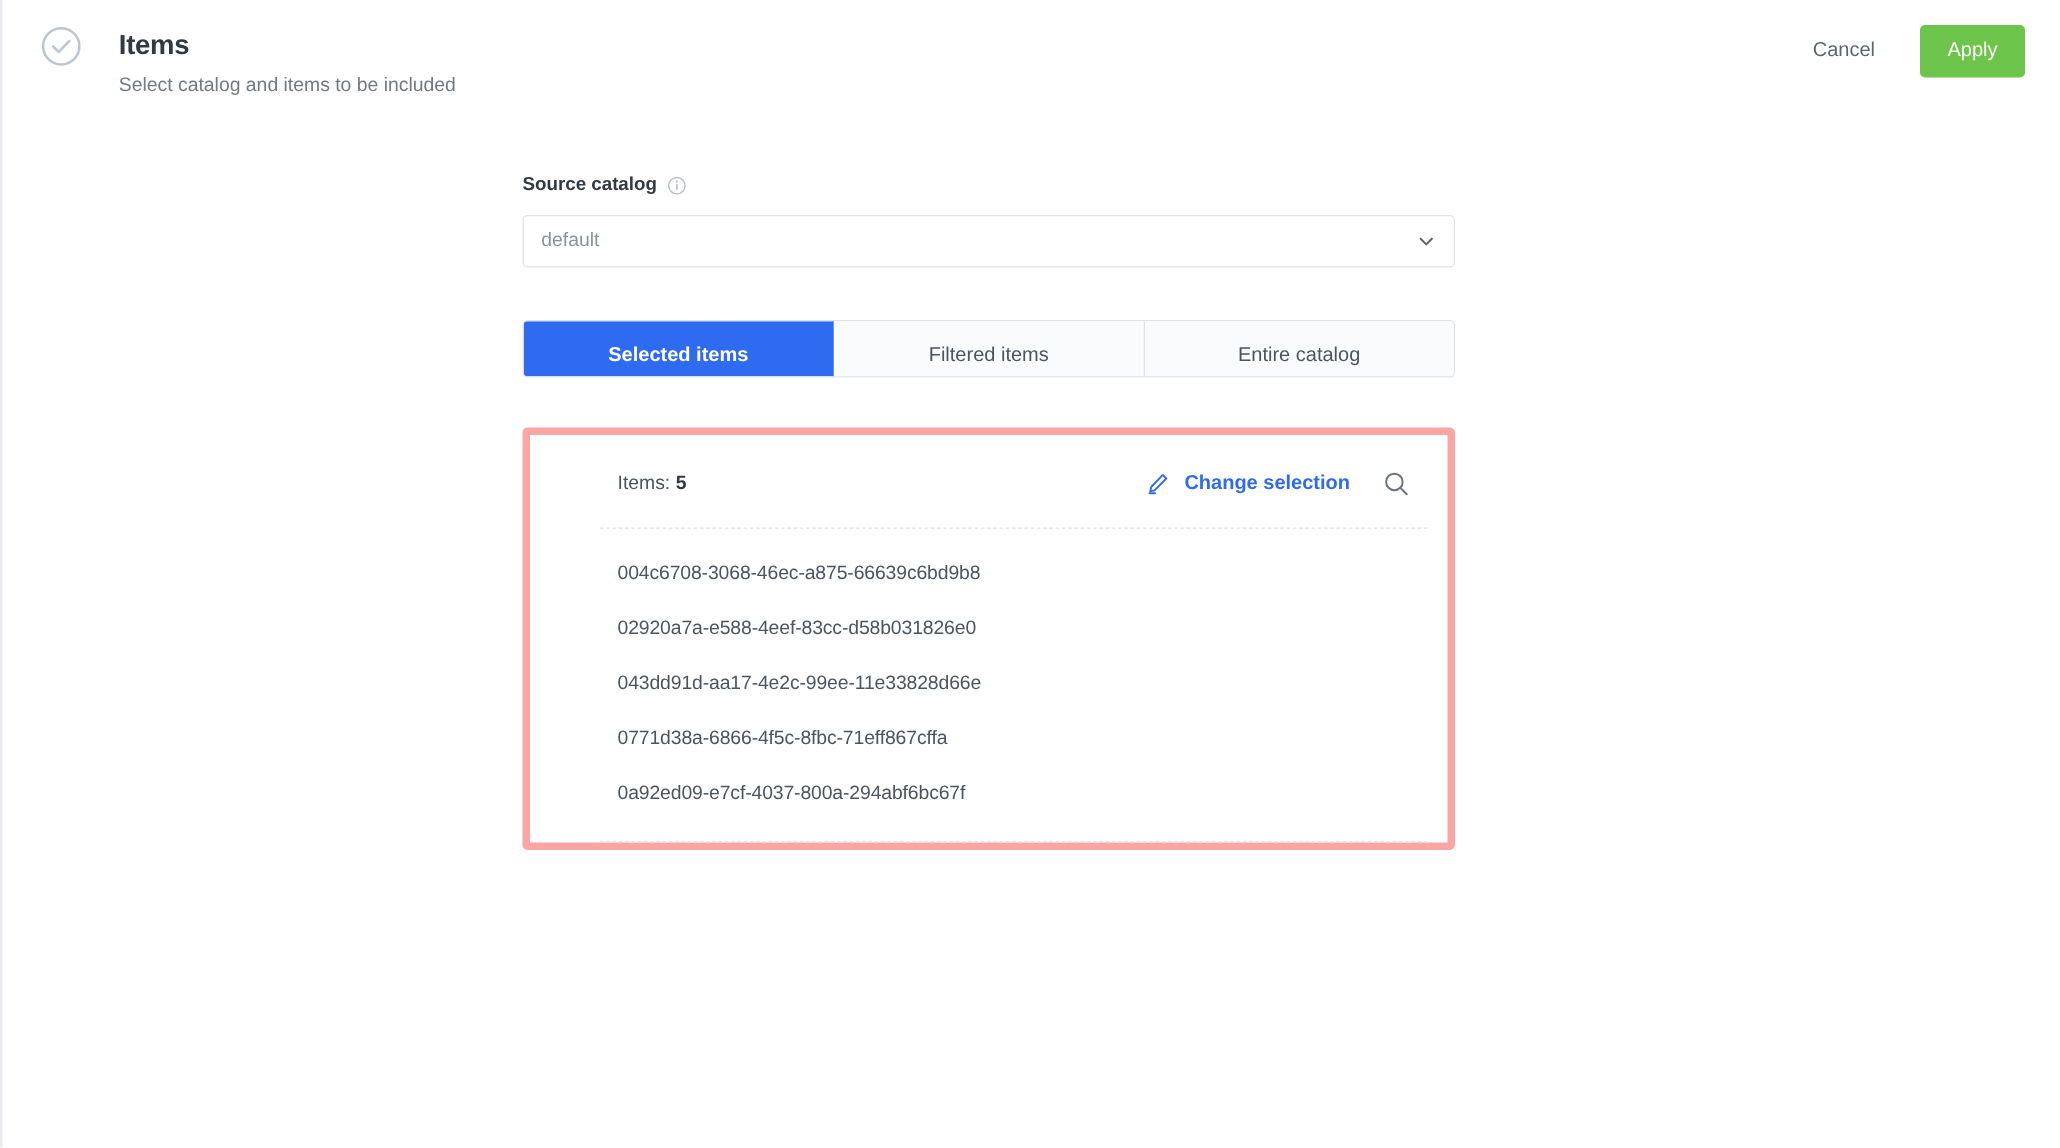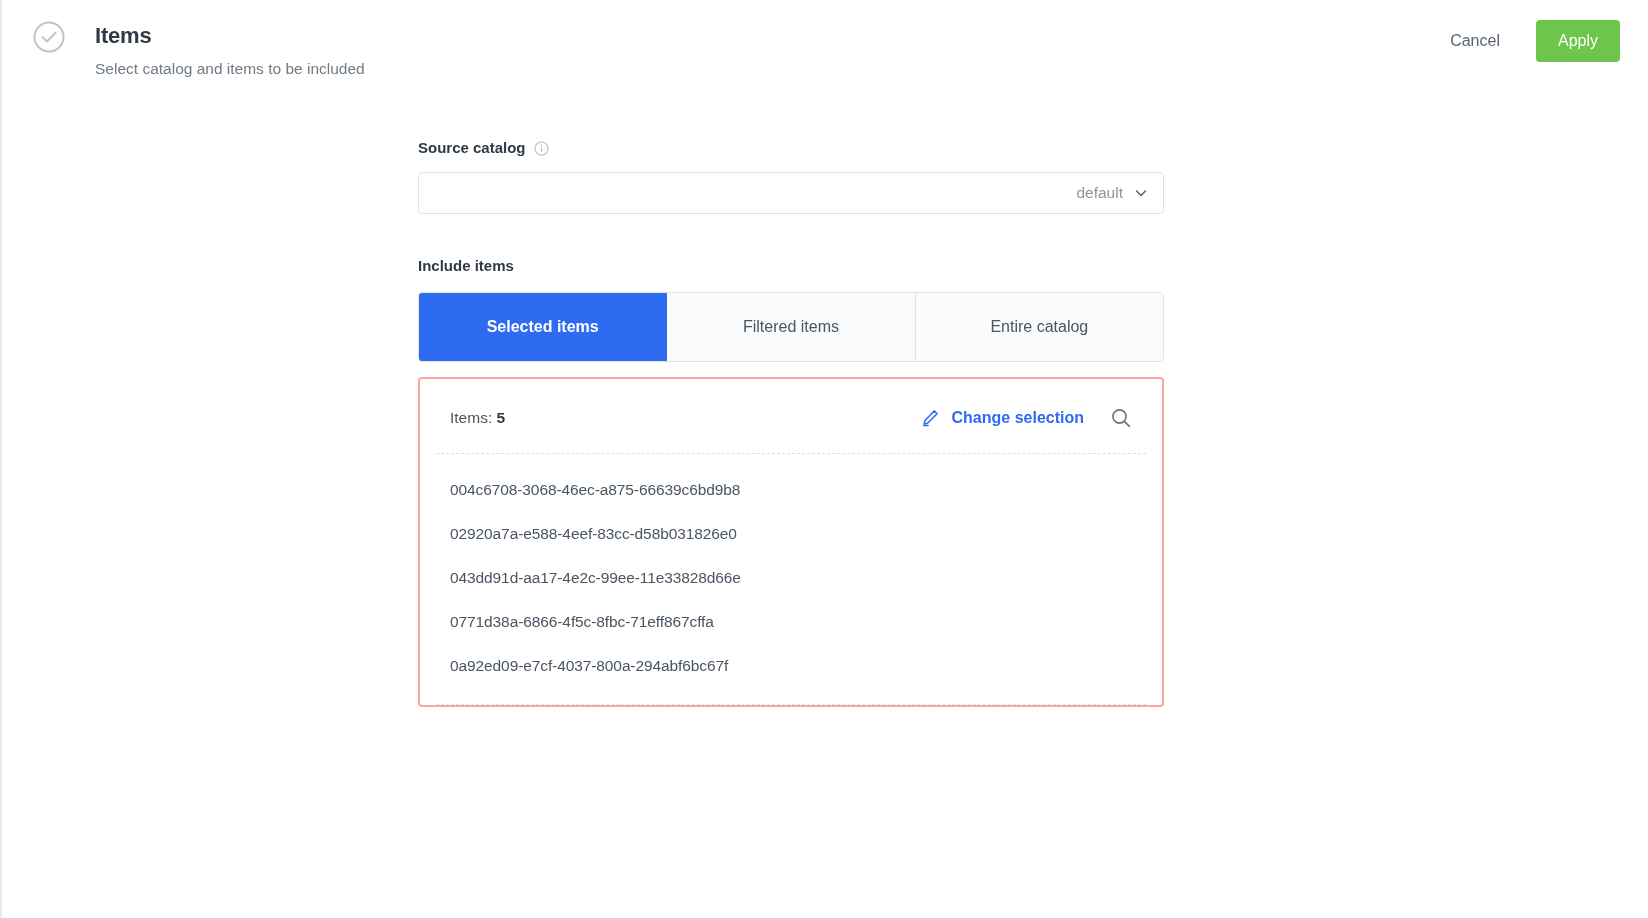--- a/index.html
+++ b/index.html
@@ -122,21 +122,21 @@
     width: 100%;
     height: 42px;
     border: 1px solid #dfe3e8;
     border-radius: 4px;
     background: #ffffff;
     font-family: inherit;
     font-size: 15.5px;
     color: #8a929c;
     padding: 0 40px 0 14px;
     line-height: 40px;
-    text-align: right;
+    text-align: left;
     cursor: pointer;
   }
   .chevron {
     position: absolute;
     right: 16px;
     top: 14px;
     width: 14px;
     height: 14px;
     pointer-events: none;
   }
@@ -144,21 +144,21 @@
 
   
   .include-block { margin-top: 42px; }
 
   .segmented {
     display: flex;
     margin-top: 16px;
     border: 1px solid #dfe3e8;
     border-radius: 4px;
     overflow: hidden;
-    height: 70px;
+    height: 46px;
   }
   .seg-btn {
     flex: 1;
     border: none;
     border-right: 1px solid #dfe3e8;
     background: #fafbfc;
     font-family: inherit;
     font-size: 16px;
     color: #4a5562;
     cursor: pointer;
@@ -168,24 +168,25 @@
   .seg-btn:last-child { border-right: none; }
   .seg-btn.active {
     background: #2f6bf0;
     color: #ffffff;
     font-weight: bold;
     border-right-color: #2f6bf0;
   }
 
   
   .items-card {
-    margin-top: 15px;
-    border: 2px solid #fca5a5;
+    margin-top: 40px;
+    border: 6px solid #fca5a5;
     border-radius: 4px;
     background: #ffffff;
+    padding-left: 40px;
   }
   .items-card-header {
     display: flex;
     align-items: center;
     justify-content: space-between;
     padding: 28px 30px 24px 30px;
   }
   .items-count {
     font-size: 15.5px;
     color: #4a5562;
@@ -296,21 +297,20 @@
         <button class="select-box">default</button>
         <span class="chevron">
           <svg width="14" height="14" viewBox="0 0 14 14">
             <path d="M2.5 5 L7 9.5 L11.5 5" fill="none" stroke="#5a6572" stroke-width="1.6" stroke-linecap="round" stroke-linejoin="round"></path>
           </svg>
         </span>
       </div>
     </div>
 
     <div class="include-block">
-      <div class="field-label">Include items</div>
 
       <div class="segmented">
         <button class="seg-btn active">Selected items</button>
         <button class="seg-btn">Filtered items</button>
         <button class="seg-btn">Entire catalog</button>
       </div>
     </div>
 
     <div class="items-card">
 

